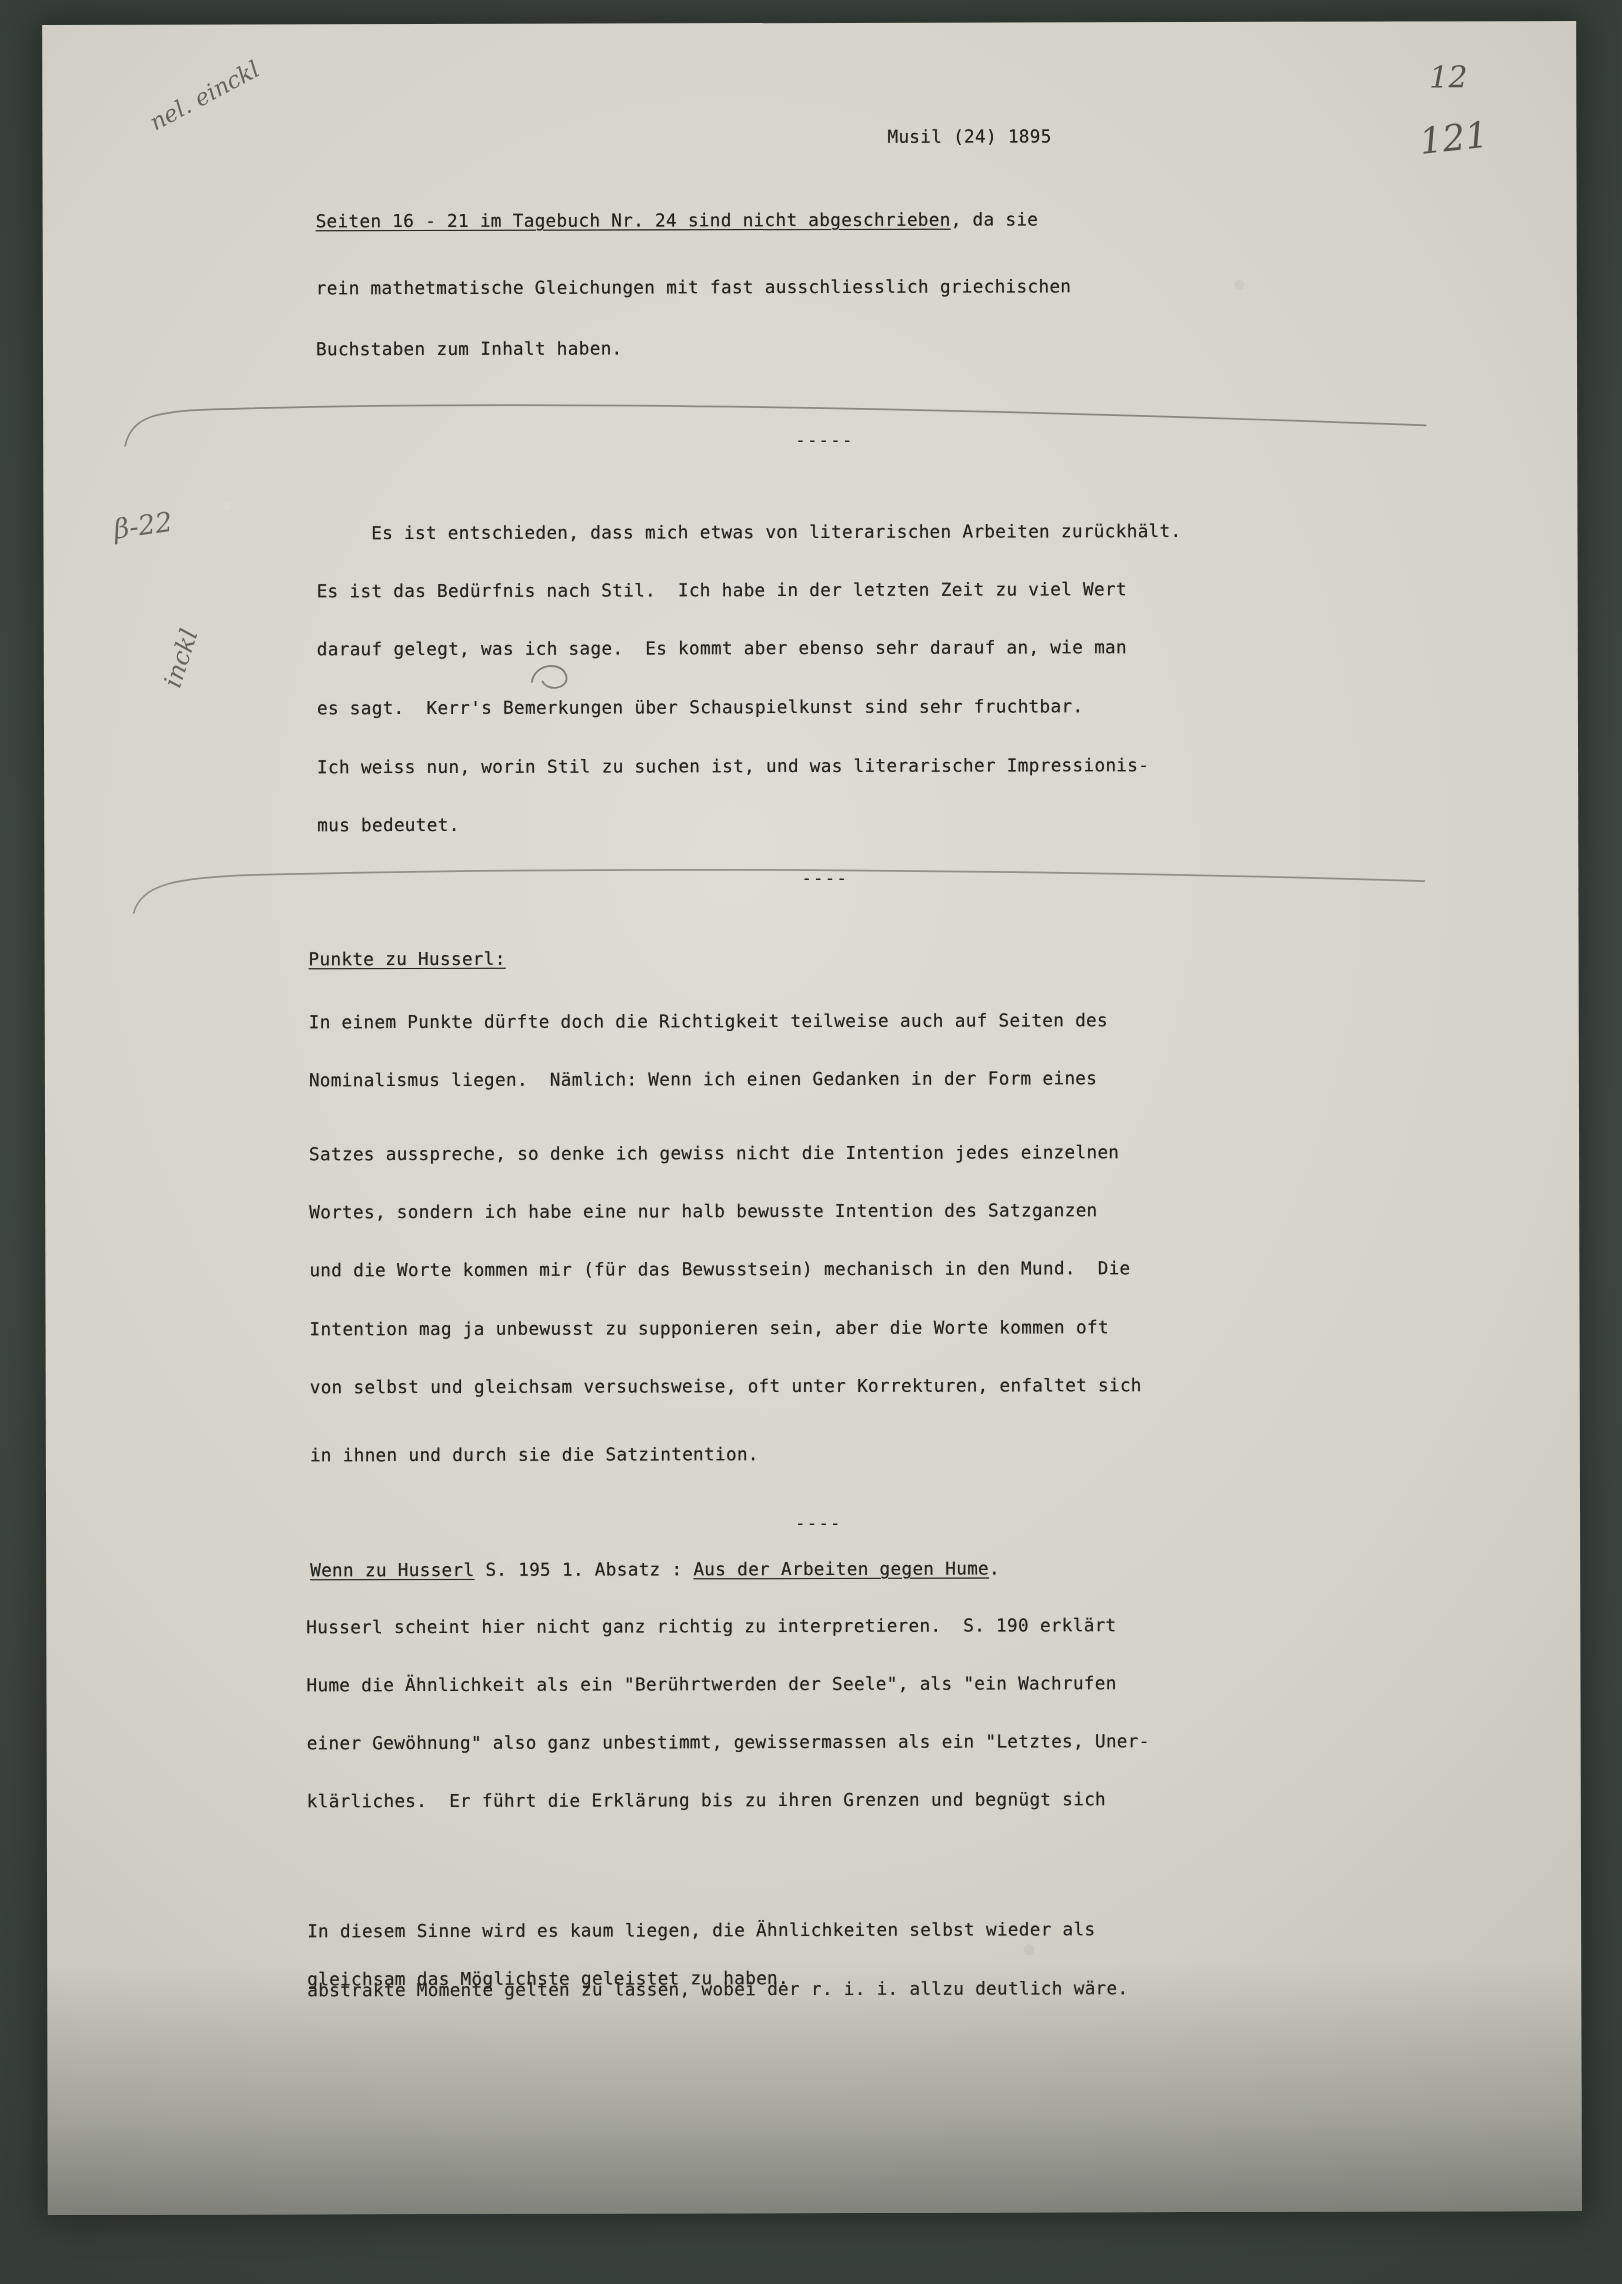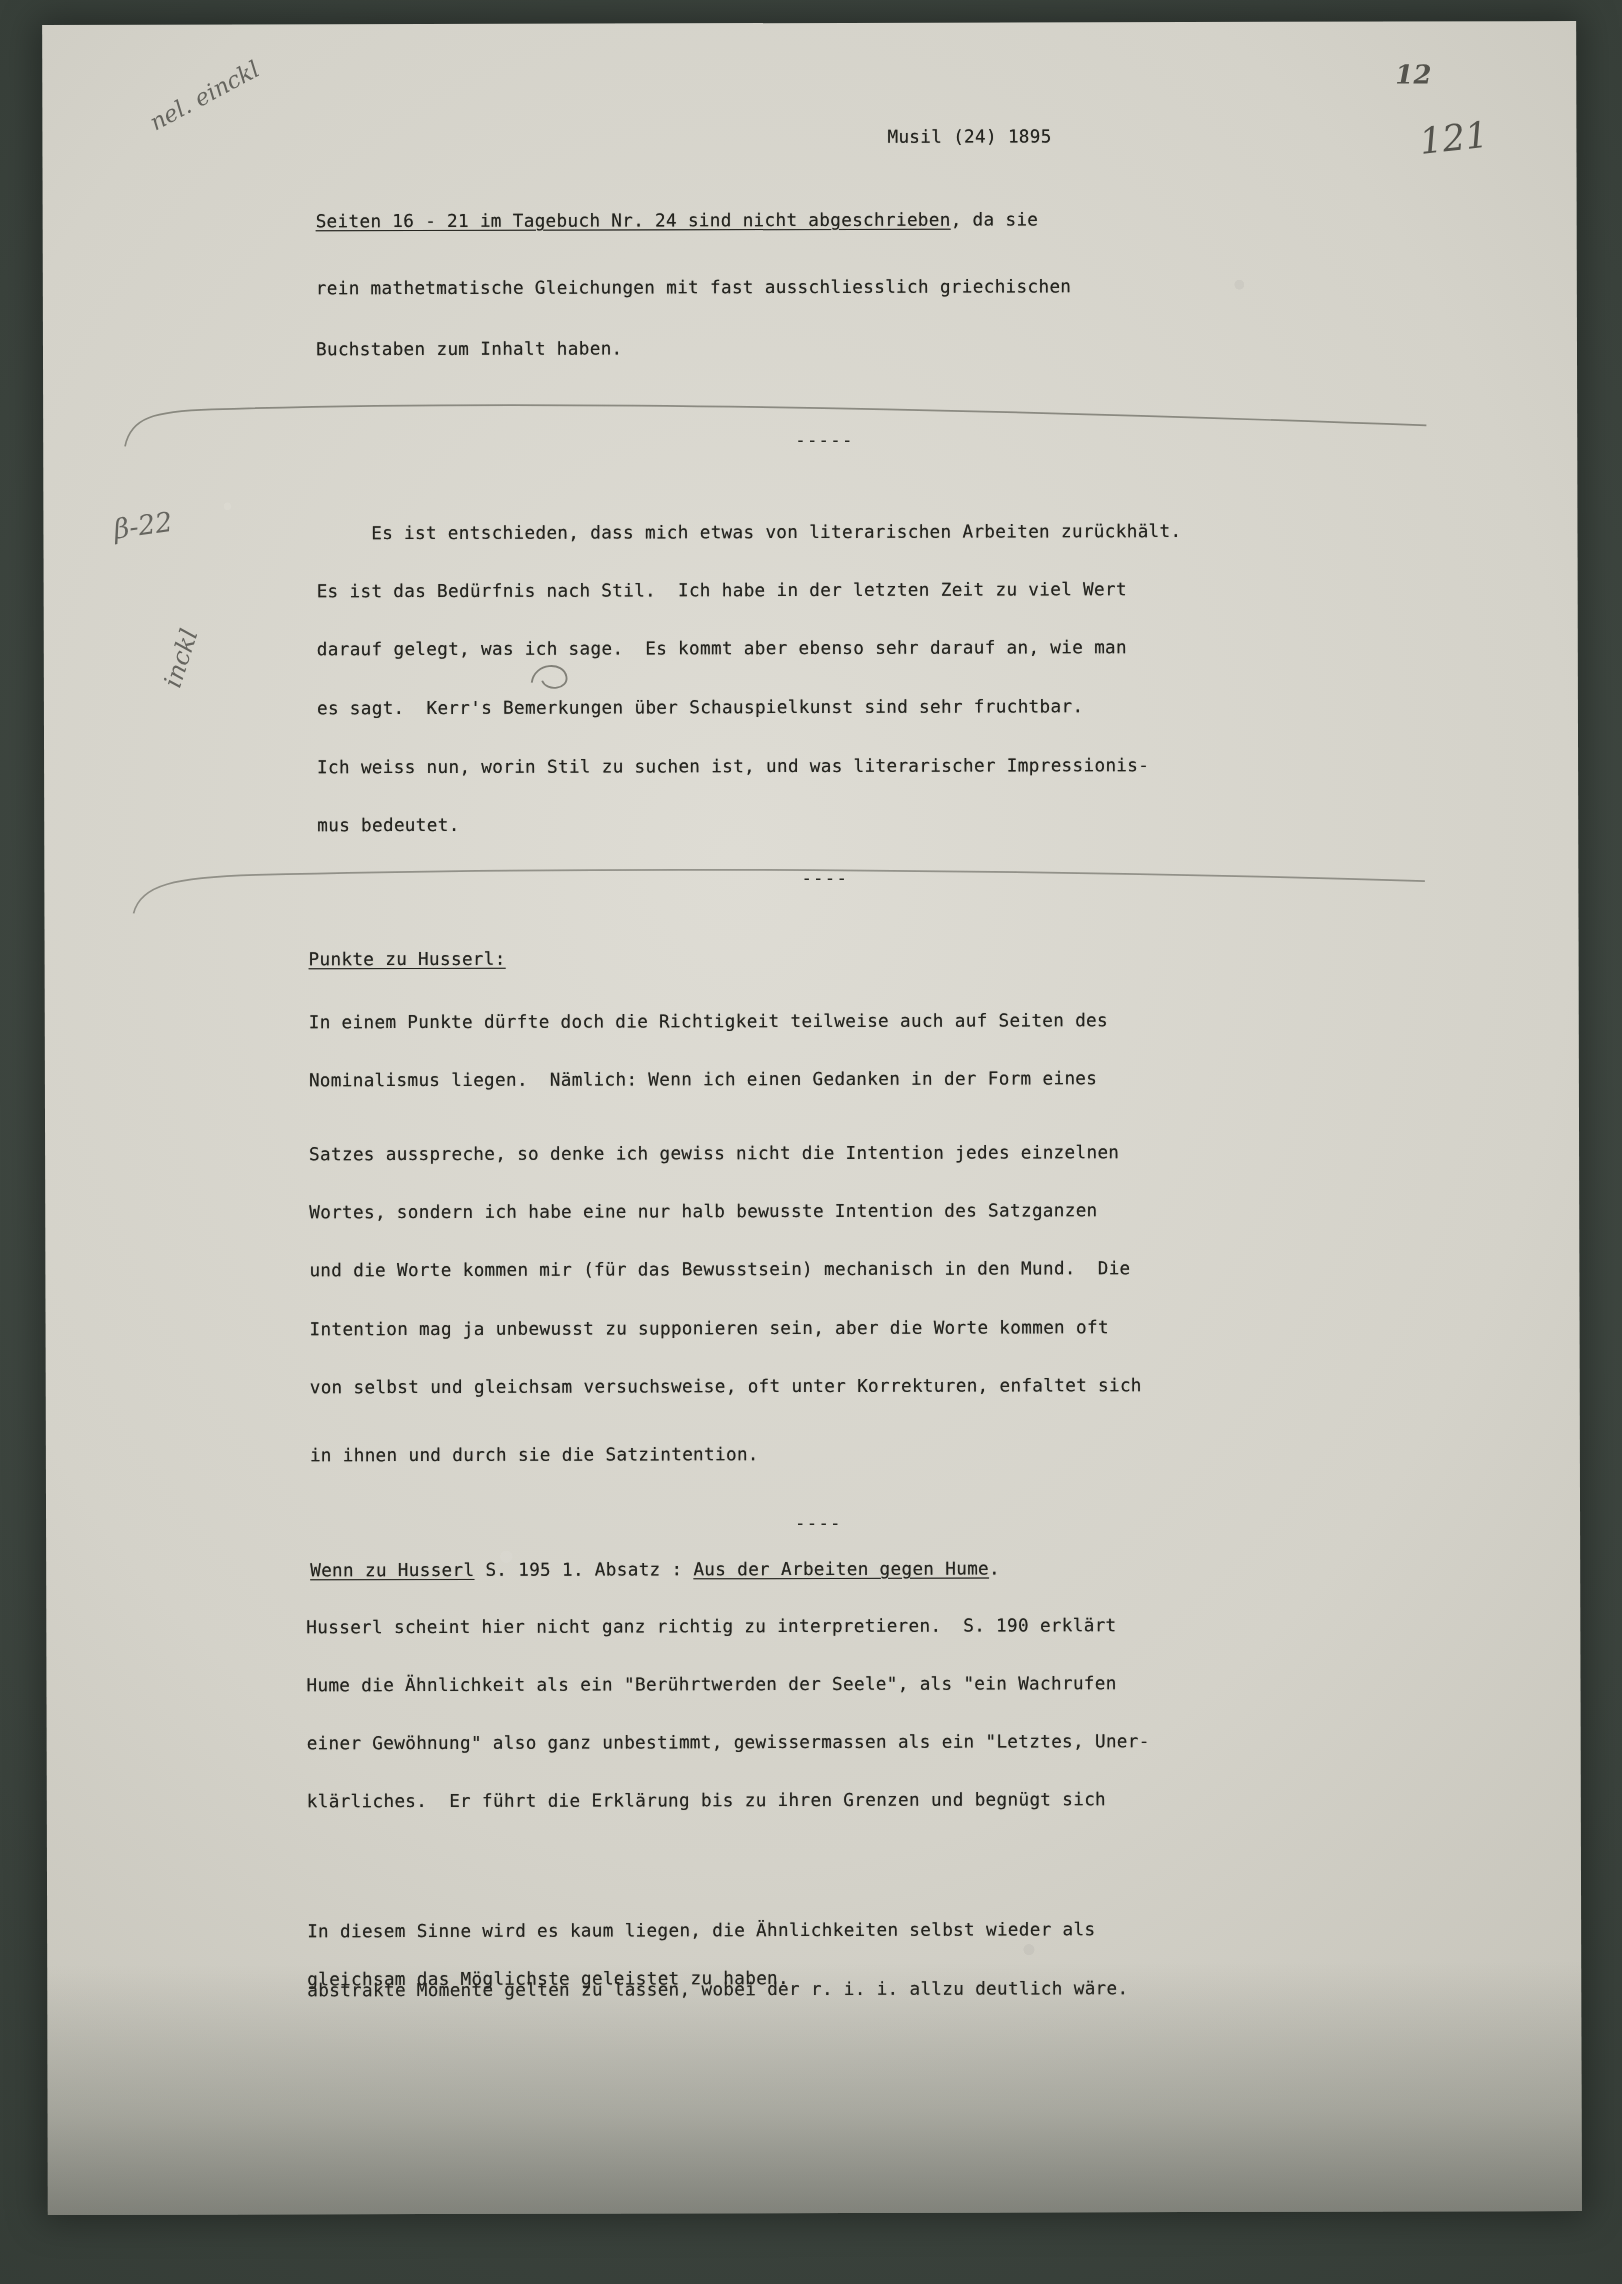--- a/index.html
+++ b/index.html
@@ -110,21 +110,21 @@
   }
 </style>
 </head>
 <body>
 
 <div class="scan-bg"></div>
 
 <div class="page">
   <div class="grain"></div>
 
-  <div class="folio" style="left:1353px; top:38px; font-size:26px;font-weight:bold;">12</div>
+  <div class="folio" style="left:1387px; top:38px; font-size:30px;">12</div>
   <div class="folio" style="left:1377px; top:96px; font-size:36px; transform:rotate(-6deg);">121</div>
 
   <div class="hand" style="left:102px; top:58px; font-size:23px; transform:rotate(-28deg);">nel. einckl</div>
   <div class="hand" style="left:70px; top:485px; font-size:27px; transform:rotate(-8deg);">β-22</div>
   <div class="hand" style="left:107px; top:619px; font-size:24.4px; transform:rotate(-72deg);">inckl</div>
 
   <svg class="pencil-svg" style="left:76px; top:372px; width:1313px; height:70px;" viewBox="0 0 2260 120">
     <path d="M10 85 C 20 35, 60 25, 160 22 C 700 5, 1500 25, 2250 55" fill="none" stroke="#4a4a42" stroke-width="3" opacity="0.55"></path>
   </svg>
   <svg class="pencil-svg" style="left:76px; top:825px; width:1313px; height:81px;" viewBox="0 0 2260 140">

